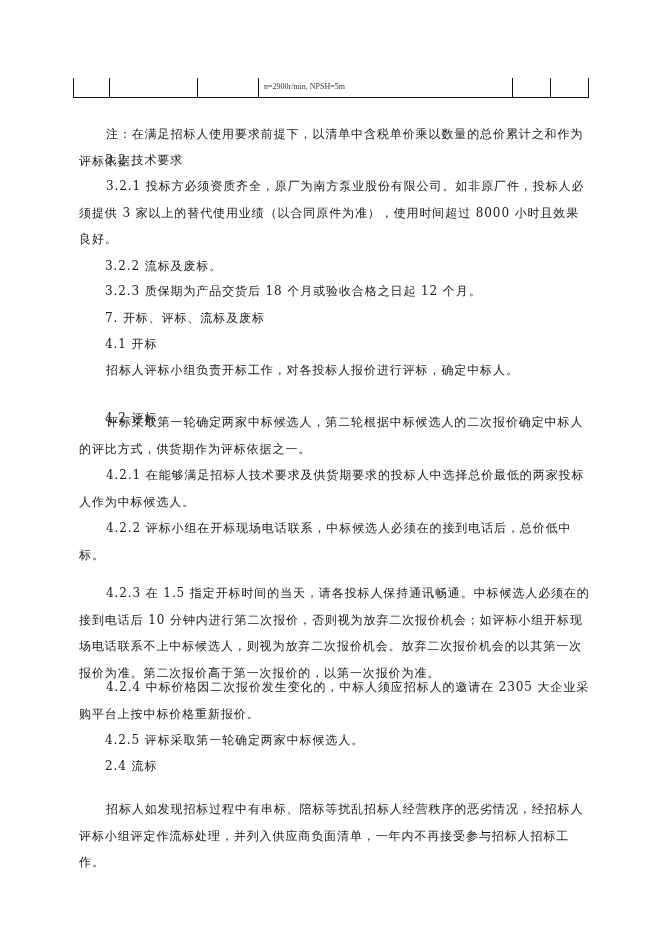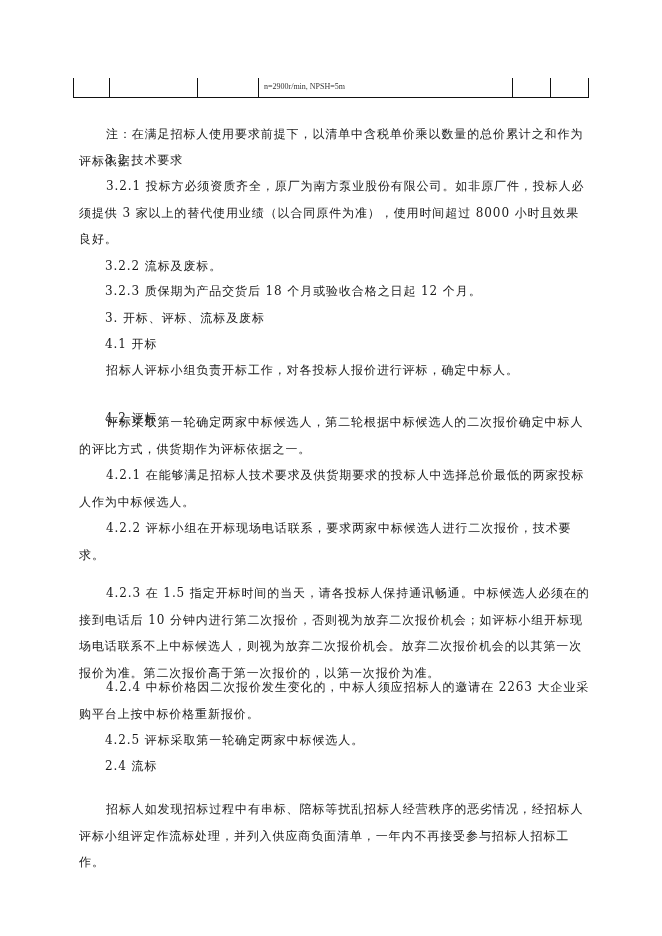--- a/index.html
+++ b/index.html
@@ -27,24 +27,24 @@
   <div class="vline" style="left:477px"></div>
   <div class="vline" style="left:515px"></div>
   <span class="cell-text">n=2900r/min, NPSH=5m</span>
 </div>
 
 <p class="para indent" style="top:121px">注：在满足招标人使用要求前提下，以清单中含税单价乘以数量的总价累计之和作为评标依据。</p>
 <p class="para heading" style="top:147px">3.2 技术要求</p>
 <p class="para indent" style="top:173px">3.2.1 投标方必须资质齐全，原厂为南方泵业股份有限公司。如非原厂件，投标人必须提供 3 家以上的替代使用业绩（以合同原件为准），使用时间超过 8000 小时且效果良好。</p>
 <p class="para heading" style="top:253px">3.2.2 流标及废标。</p>
 <p class="para heading" style="top:278px">3.2.3 质保期为产品交货后 18 个月或验收合格之日起 12 个月。</p>
-<p class="para heading" style="top:305px">3.  开标、评标、流标及废标</p>
+<p class="para heading" style="top:305px">7.  开标、评标、流标及废标</p>
 <p class="para heading" style="top:331px">4.1 开标</p>
 <p class="para indent" style="top:357px">招标人评标小组负责开标工作，对各投标人报价进行评标，确定中标人。</p>
 <p class="para heading" style="top:405px">4.2 评标</p>
 <p class="para indent" style="top:409px">评标采取第一轮确定两家中标候选人，第二轮根据中标候选人的二次报价确定中标人的评比方式，供货期作为评标依据之一。</p>
 <p class="para indent" style="top:462px">4.2.1 在能够满足招标人技术要求及供货期要求的投标人中选择总价最低的两家投标人作为中标候选人。</p>
-<p class="para indent" style="top:515px">4.2.2 评标小组在开标现场电话联系，要求两家中标候选人进行二次报价，技术要求。</p>
+<p class="para indent" style="top:515px">4.2.2 评标小组在开标现场电话联系，中标候选人必须在的接到电话后，总价低中标。</p>
 <p class="para indent" style="top:580px">4.2.3 在 1.5 指定开标时间的当天，请各投标人保持通讯畅通。中标候选人必须在的接到电话后 10 分钟内进行第二次报价，否则视为放弃二次报价机会；如评标小组开标现场电话联系不上中标候选人，则视为放弃二次报价机会。放弃二次报价机会的以其第一次报价为准。第二次报价高于第一次报价的，以第一次报价为准。</p>
-<p class="para indent" style="top:674px">4.2.4 中标价格因二次报价发生变化的，中标人须应招标人的邀请在 2263 大企业采购平台上按中标价格重新报价。</p>
+<p class="para indent" style="top:674px">4.2.4 中标价格因二次报价发生变化的，中标人须应招标人的邀请在 2305 大企业采购平台上按中标价格重新报价。</p>
 <p class="para heading" style="top:727px">4.2.5 评标采取第一轮确定两家中标候选人。</p>
 <p class="para heading" style="top:753px">2.4 流标</p>
 <p class="para indent" style="top:796px">招标人如发现招标过程中有串标、陪标等扰乱招标人经营秩序的恶劣情况，经招标人评标小组评定作流标处理，并列入供应商负面清单，一年内不再接受参与招标人招标工作。</p>
 
 </body></html>

